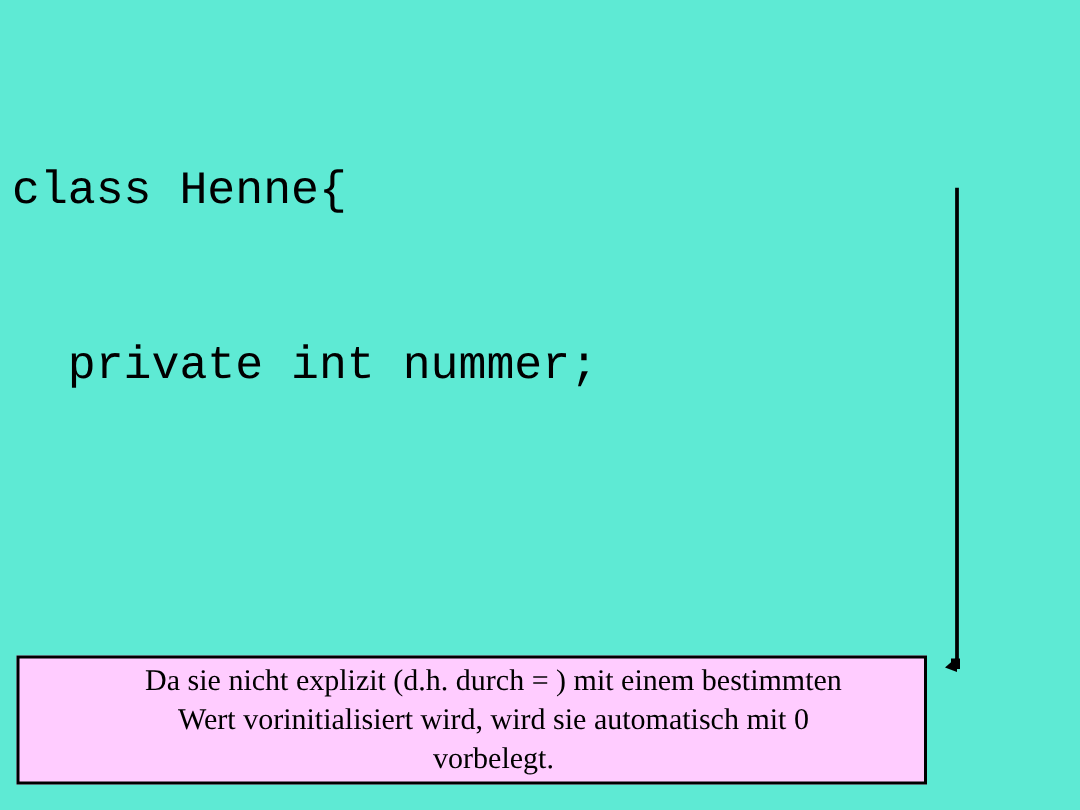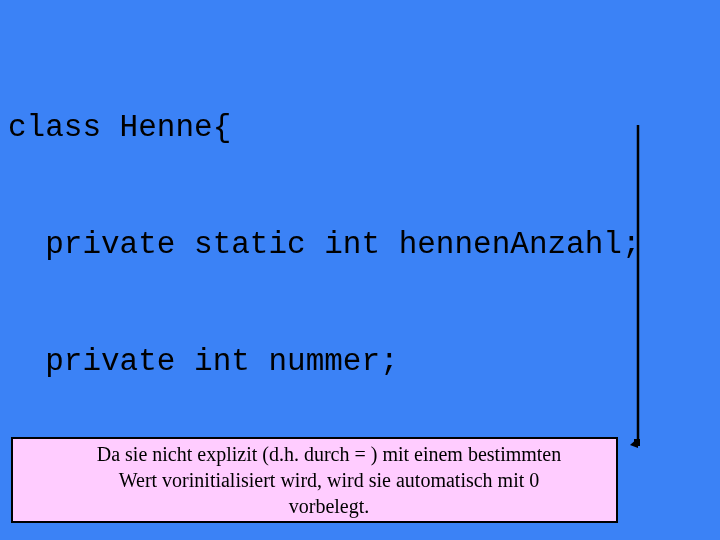--- a/index.html
+++ b/index.html
@@ -11,21 +11,21 @@
     width: 720px;
     height: 540px;
     background: #ffffff;
     font-family: "Liberation Sans", sans-serif;
     overflow: hidden;
   }
   .slide {
     position: relative;
     width: 720px;
     height: 540px;
-    background: #3b82f6;
+    background: #5eead4;
   }
 
   
   .code-block {
     position: absolute;
     left: 8px;
     top: 30px;
     width: 700px;
     font-family: "Liberation Mono", "DejaVu Sans Mono", monospace;
     font-size: 31px;
@@ -77,21 +77,20 @@
     margin-left: 29px;
   }
 </style>
 </head>
 <body>
 
 <div class="slide">
 
   <div class="code-block">
     <span class="code-line">class Henne{</span>
-    <span class="code-line">  private static int hennenAnzahl;</span>
     <span class="code-line">  private int nummer;</span>
     
     
     
     
     
     
   </div>
 
   <svg class="connector" viewBox="0 0 30 325" width="30" height="325" xmlns="http://www.w3.org/2000/svg">

